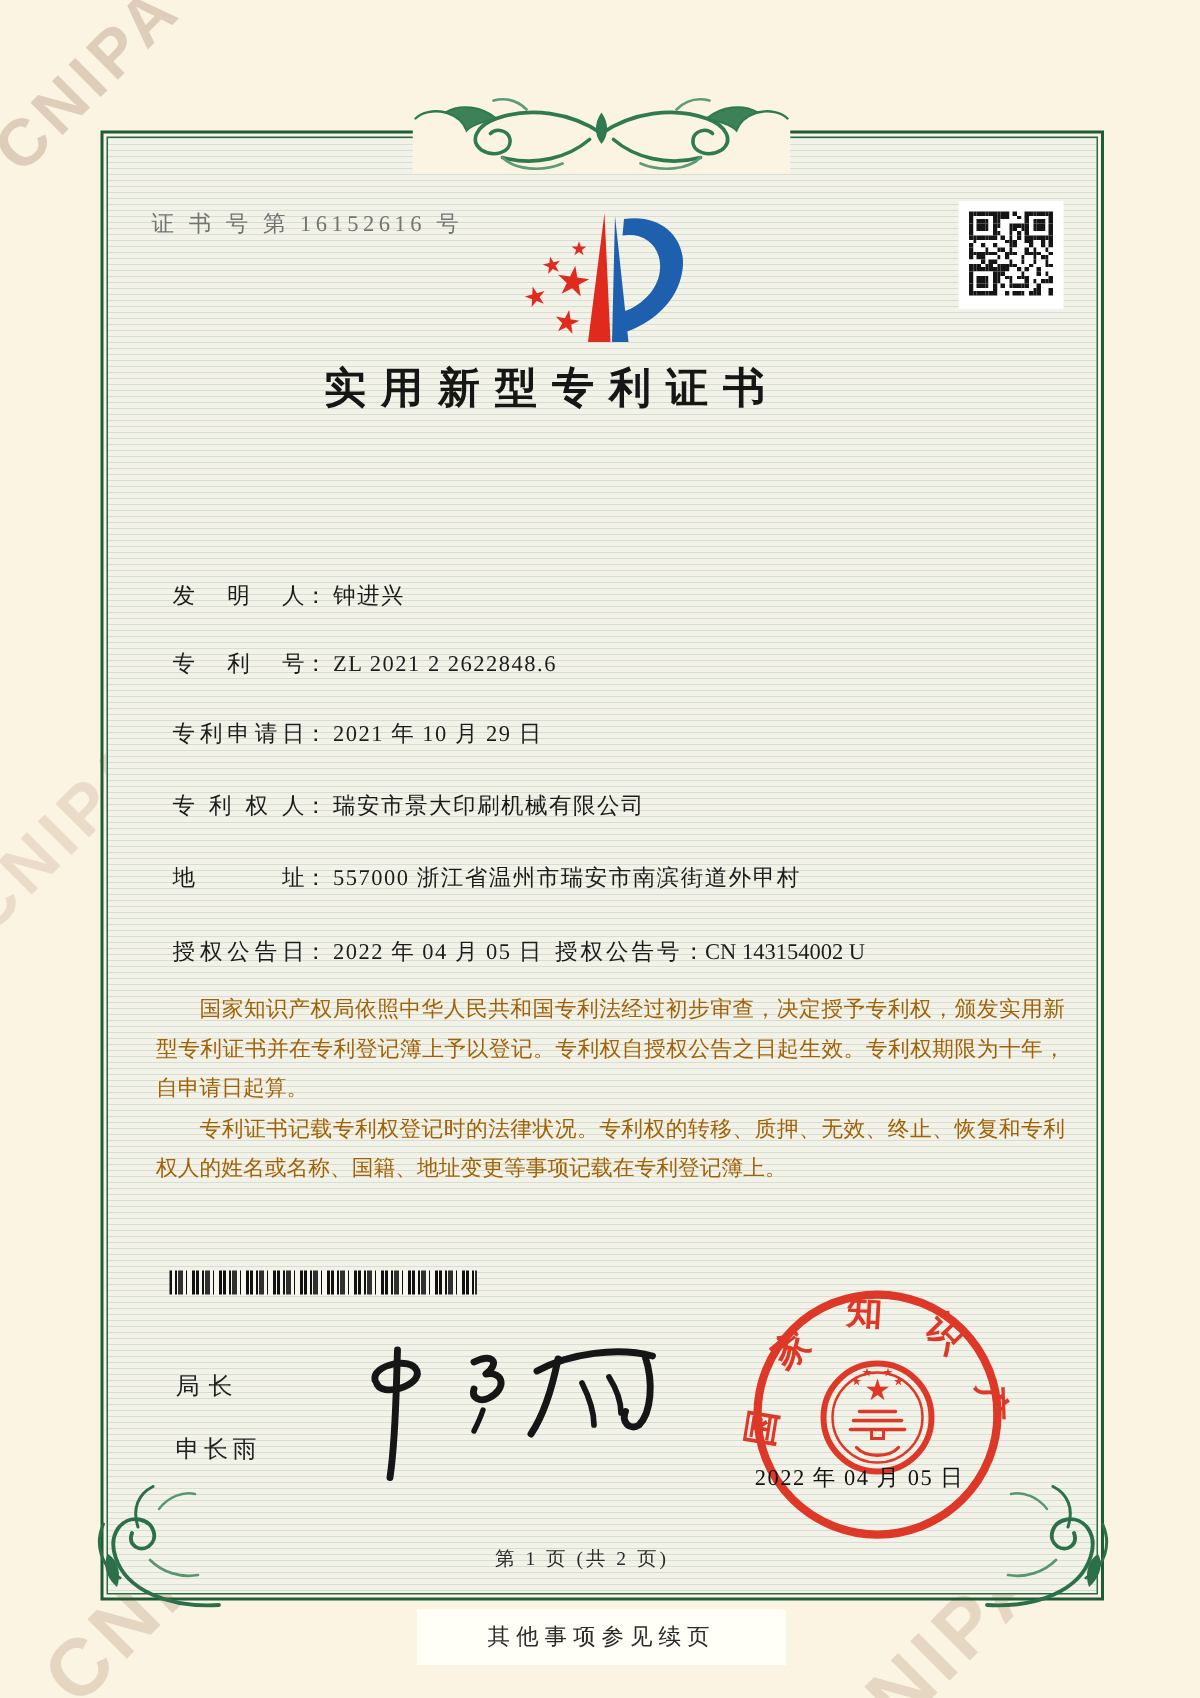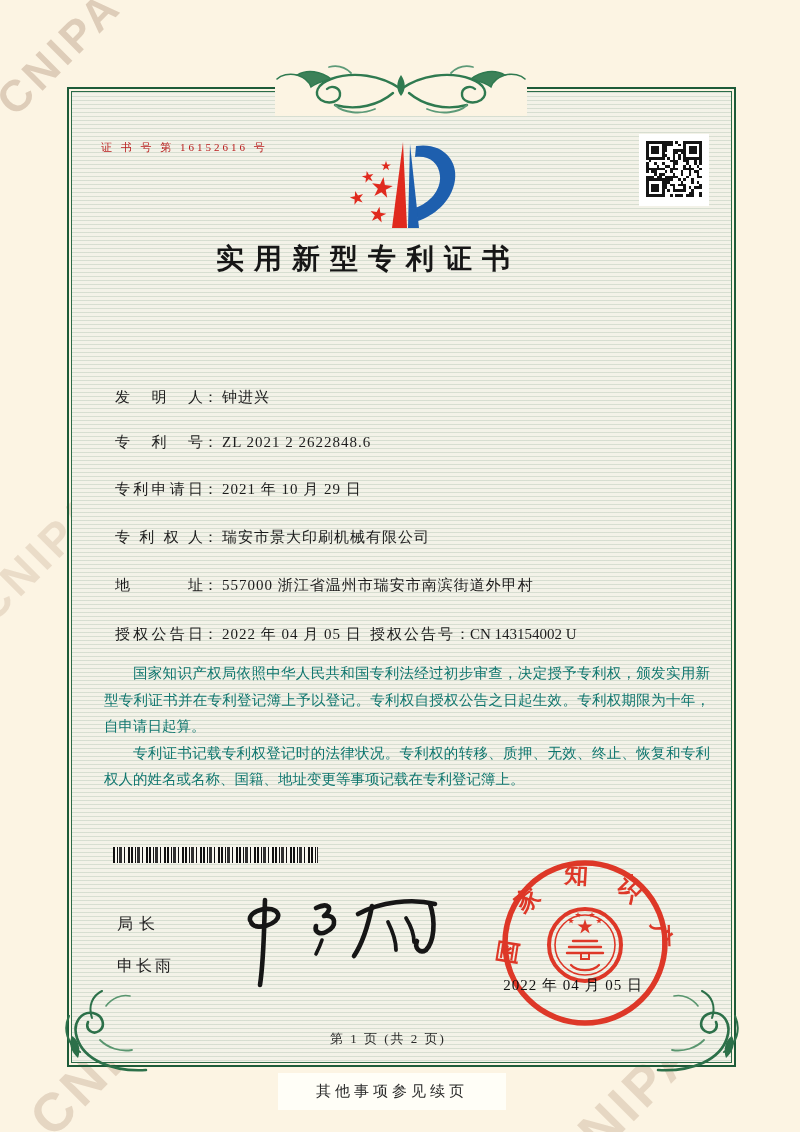--- a/index.html
+++ b/index.html
@@ -35,21 +35,21 @@
     position:absolute;inset:2px;border:1px solid #2a6b47;
     background:
       repeating-linear-gradient(180deg, rgba(140,170,148,.28) 0 1px, rgba(0,0,0,0) 1px 4px),
       var(--inner-bg);
   }
   .ornament-top{position:absolute;left:275px;top:62px;width:252px;height:54px;}
   .flourish{position:absolute;width:92px;height:88px;}
   .flourish.bl{left:56px;top:990px;}
   .flourish.br{left:656px;top:990px;transform:scaleX(-1);}
   
-  .cert-no{position:absolute;left:101px;top:140px;font-size:11px;letter-spacing:3px;color:#b91c1c;}
+  .cert-no{position:absolute;left:101px;top:140px;font-size:15px;letter-spacing:3px;color:#737373;}
   
   .qr-box{position:absolute;left:639px;top:134px;width:70px;height:72px;background:#fff;padding:7px;}
   .qr{display:grid;width:56px;height:56px;grid-template-rows:repeat(21,1fr);grid-template-columns:repeat(21,1fr);background:#fff;}
   .qr i{background:#151515;display:block;}
   .qr i.off{background:#fff;}
   
   .logo{position:absolute;left:336px;top:126px;width:128px;height:112px;}
   
   .title{
     position:absolute;left:0;top:240px;width:736px;text-align:center;
@@ -59,21 +59,21 @@
   
   .row{position:absolute;left:115px;font-size:15px;white-space:nowrap;color:#1c1c1c;}
   .row .lbl{display:inline-block;width:88px;text-align:justify;text-align-last:justify;vertical-align:top;}
   .row .colon{display:inline-block;margin:0 4px 0 0;}
   .row .val{letter-spacing:1px;}
   .row2{position:absolute;left:370px;font-size:15px;white-space:nowrap;color:#1c1c1c;}
   .row2 .lbl{display:inline-block;letter-spacing:2px;}
   
   .body-text{
     position:absolute;left:104px;top:660px;width:606px;
-    font-size:14.5px;line-height:26.5px;text-align:justify;color:#0f766e;
+    font-size:14.5px;line-height:26.5px;text-align:justify;color:#a16207;
     font-family:"Liberation Serif","DejaVu Serif",serif;
   }
   .body-text p{text-indent:2em;}
   
   .barcode{
     position:absolute;left:113px;top:847px;width:205px;height:16px;
     background:
       repeating-linear-gradient(90deg,
         #101010 0 2px, #f7f6ef 2px 4px,
         #101010 4px 5px, #f7f6ef 5px 6px,
@@ -87,21 +87,21 @@
   .sig-svg{position:absolute;left:230px;top:888px;width:230px;height:110px;}
   
   .seal{position:absolute;left:495px;top:853px;width:180px;height:180px;opacity:.93;}
   .seal-date{
     position:absolute;left:498px;top:976px;width:150px;text-align:center;
     font-size:15px;color:#111;letter-spacing:1px;white-space:nowrap;
   }
   
   .page-no{position:absolute;left:0;top:1030px;width:776px;text-align:center;font-size:13px;letter-spacing:2px;color:#2a2a2a;}
   .cont-box{
-    position:absolute;left:278px;top:1073px;width:228px;height:37px;
+    position:absolute;left:278px;top:1073px;width:246px;height:37px;
     background:#fffef7;display:flex;align-items:center;justify-content:center;
   }
   .cont-note{font-size:15px;letter-spacing:4px;color:#2a2a2a;}
 </style>
 </head>
 <body>
 
 <div class="page">
 
   <span class="wm" style="left:-18px;top:28px;font-size:44px;color:rgba(186,158,134,.45);">CNIPA</span>

